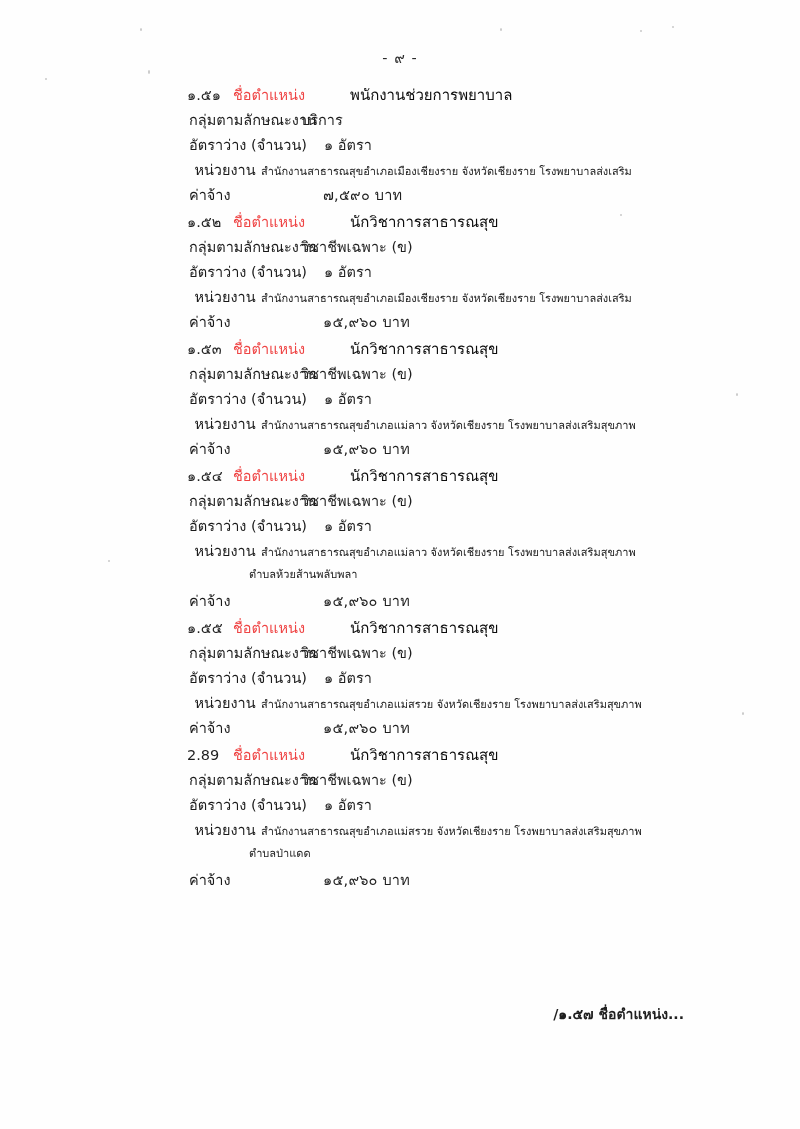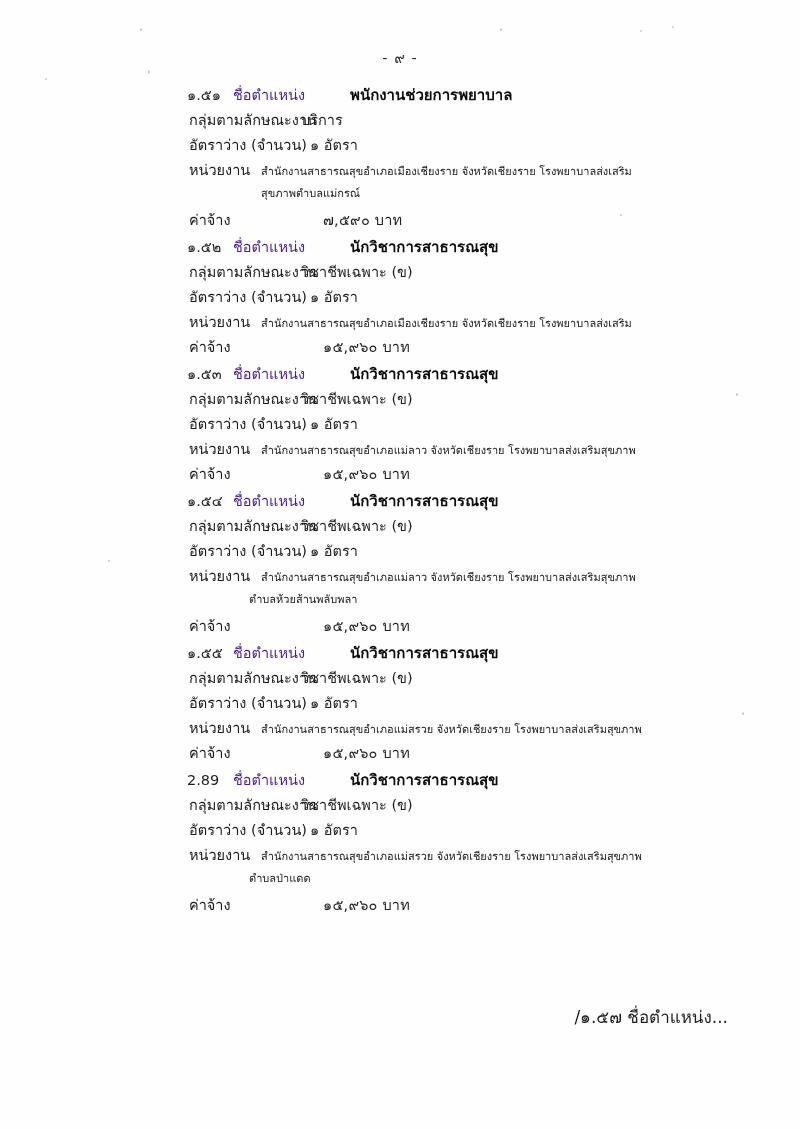--- a/index.html
+++ b/index.html
@@ -73,60 +73,61 @@
 
   .num-blank {
     width: 46px;
     flex: 0 0 46px;
   }
 
   .label {
     width: 112px;
     flex: 0 0 112px;
     font-size: 14.5px;
-    color: #4c1d95;
+    color: #ef4444;
     white-space: nowrap;
   }
 
   .label-wide {
     width: 112px;
     flex: 0 0 112px;
     font-size: 14.5px;
     white-space: nowrap;
   }
 
   .value {
     font-size: 14.5px;
     color: #1f1f1f;
     white-space: nowrap;
   }
 
   .value-bold {
     font-size: 15px;
-    font-weight: bold;
+    font-weight: normal;
     color: #0d0d0d;
     white-space: nowrap;
     padding-left: 5px;
   }
 
   .value-indent {
-    padding-left: 9px;
+    padding-left: 23px;
   }
 
   .value-pay {
     padding-left: 22px;
     letter-spacing: 0.2px;
   }
 
   
   .row-unit {
     display: flex;
     align-items: baseline;
     line-height: 1.0;
     height: 25px;
+    text-align: center;
   }
   .unit-label {
     width: 72px;
     flex: 0 0 72px;
     font-size: 14.5px;
     white-space: nowrap;
   }
   .unit-text {
     font-size: 11px;
     white-space: nowrap;
@@ -144,24 +145,25 @@
     width: 106px;
     flex: 0 0 106px;
   }
 
   .footer {
     position: absolute;
     top: 1003px;
     left: 0;
     width: 800px;
     text-align: right;
-    padding-right: 72px;
+    padding-right: 116px;
     box-sizing: border-box;
-    font-size: 17px;
+    font-size: 14px;
     color: #1f1f1f;
+    font-weight: bold;
   }
 </style>
 </head>
 <body>
 
 <div class="page">
 
   <div class="speckle" style="left:140px;top:28px;width:2px;height:3px;"></div>
   <div class="speckle" style="left:148px;top:70px;width:2px;height:4px;"></div>
   <div class="speckle" style="left:45px;top:78px;width:2px;height:2px;"></div>
@@ -191,24 +193,20 @@
       <div class="row">
         <span class="num-blank"></span>
         <span class="label-wide">อัตราว่าง (จำนวน)</span>
         <span class="value value-indent">๑ อัตรา</span>
       </div>
       <div class="row-unit">
         <span class="num-blank"></span>
         <span class="unit-label">หน่วยงาน</span>
         <span class="unit-text">สำนักงานสาธารณสุขอำเภอเมืองเชียงราย จังหวัดเชียงราย  โรงพยาบาลส่งเสริม</span>
       </div>
-      <div class="row-unit-cont">
-        <span class="unit-cont-pad"></span>
-        <span class="unit-text">สุขภาพตำบลแม่กรณ์</span>
-      </div>
       <div class="row">
         <span class="num-blank"></span>
         <span class="label-wide">ค่าจ้าง</span>
         <span class="value value-pay">๗,๕๙๐  บาท</span>
       </div>
     </div>
 
     <div class="entry">
       <div class="row">
         <span class="num">๑.๕๒</span>

